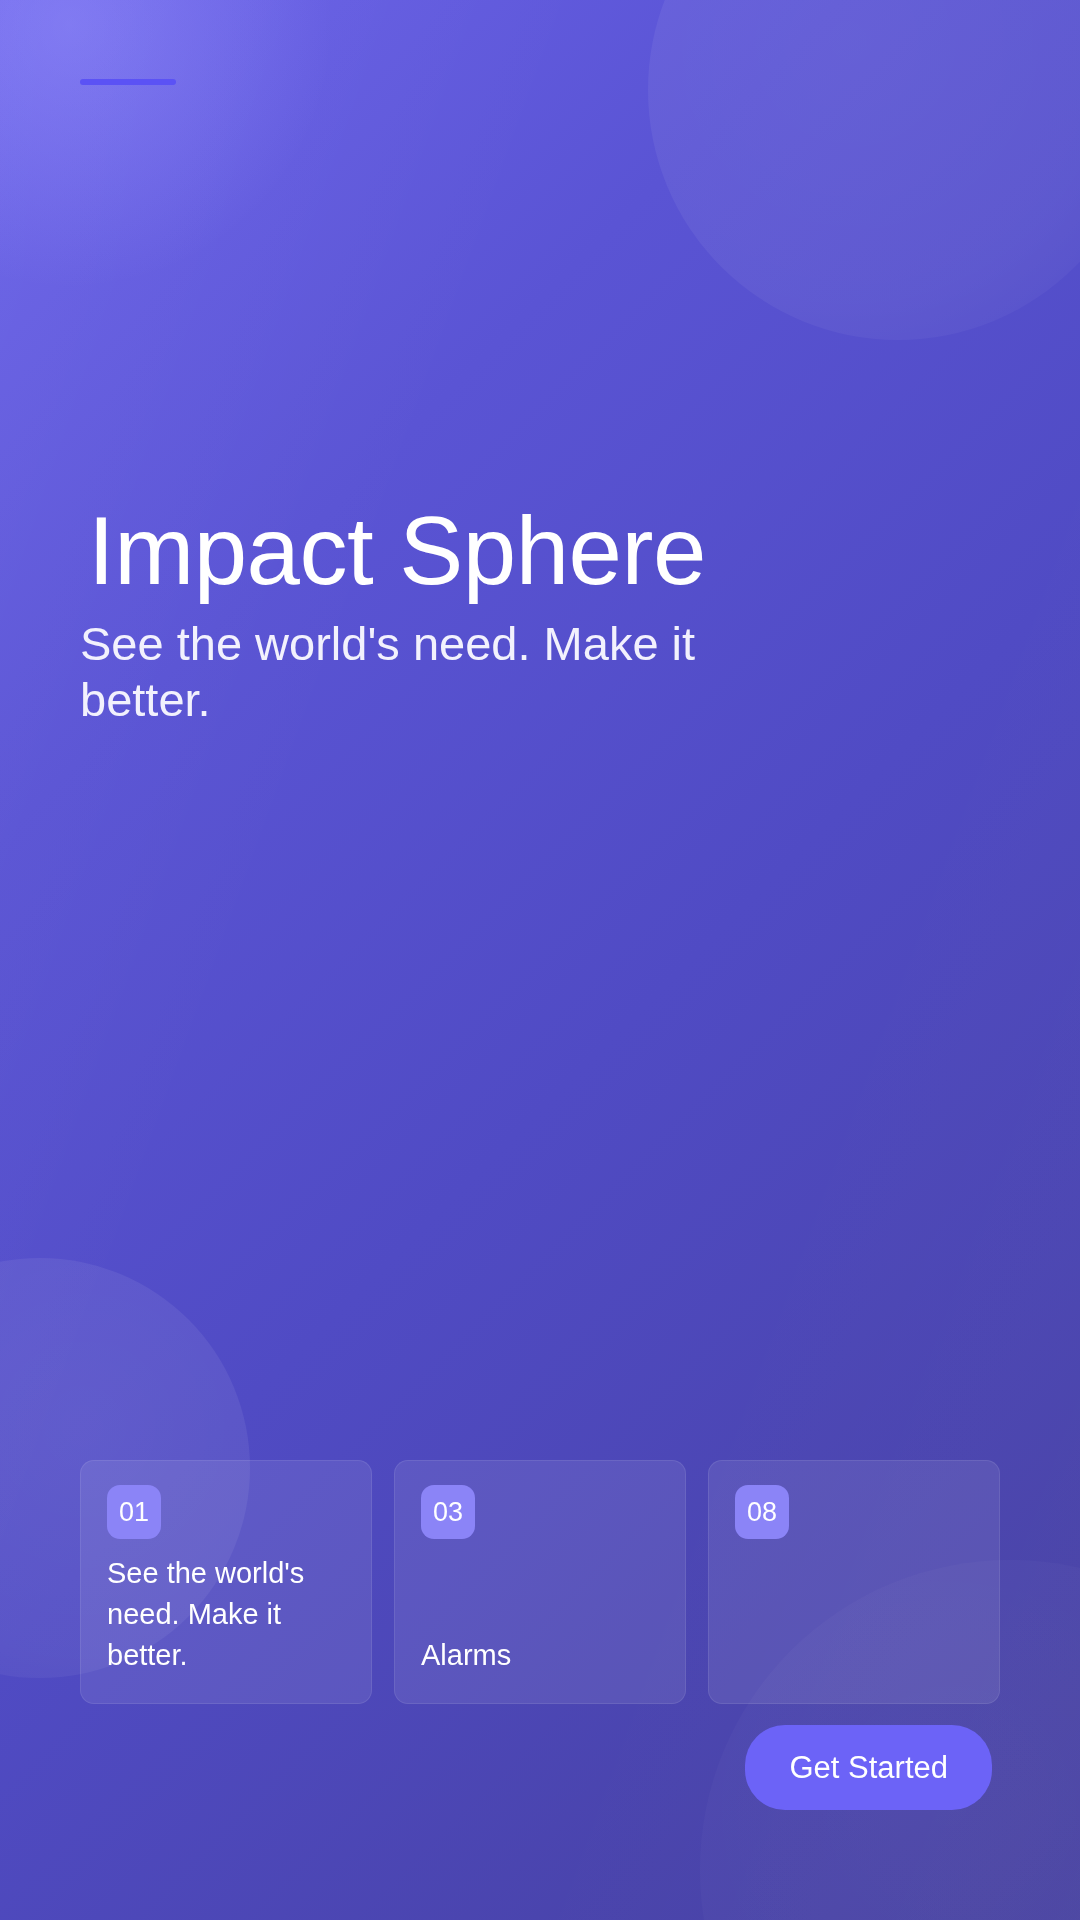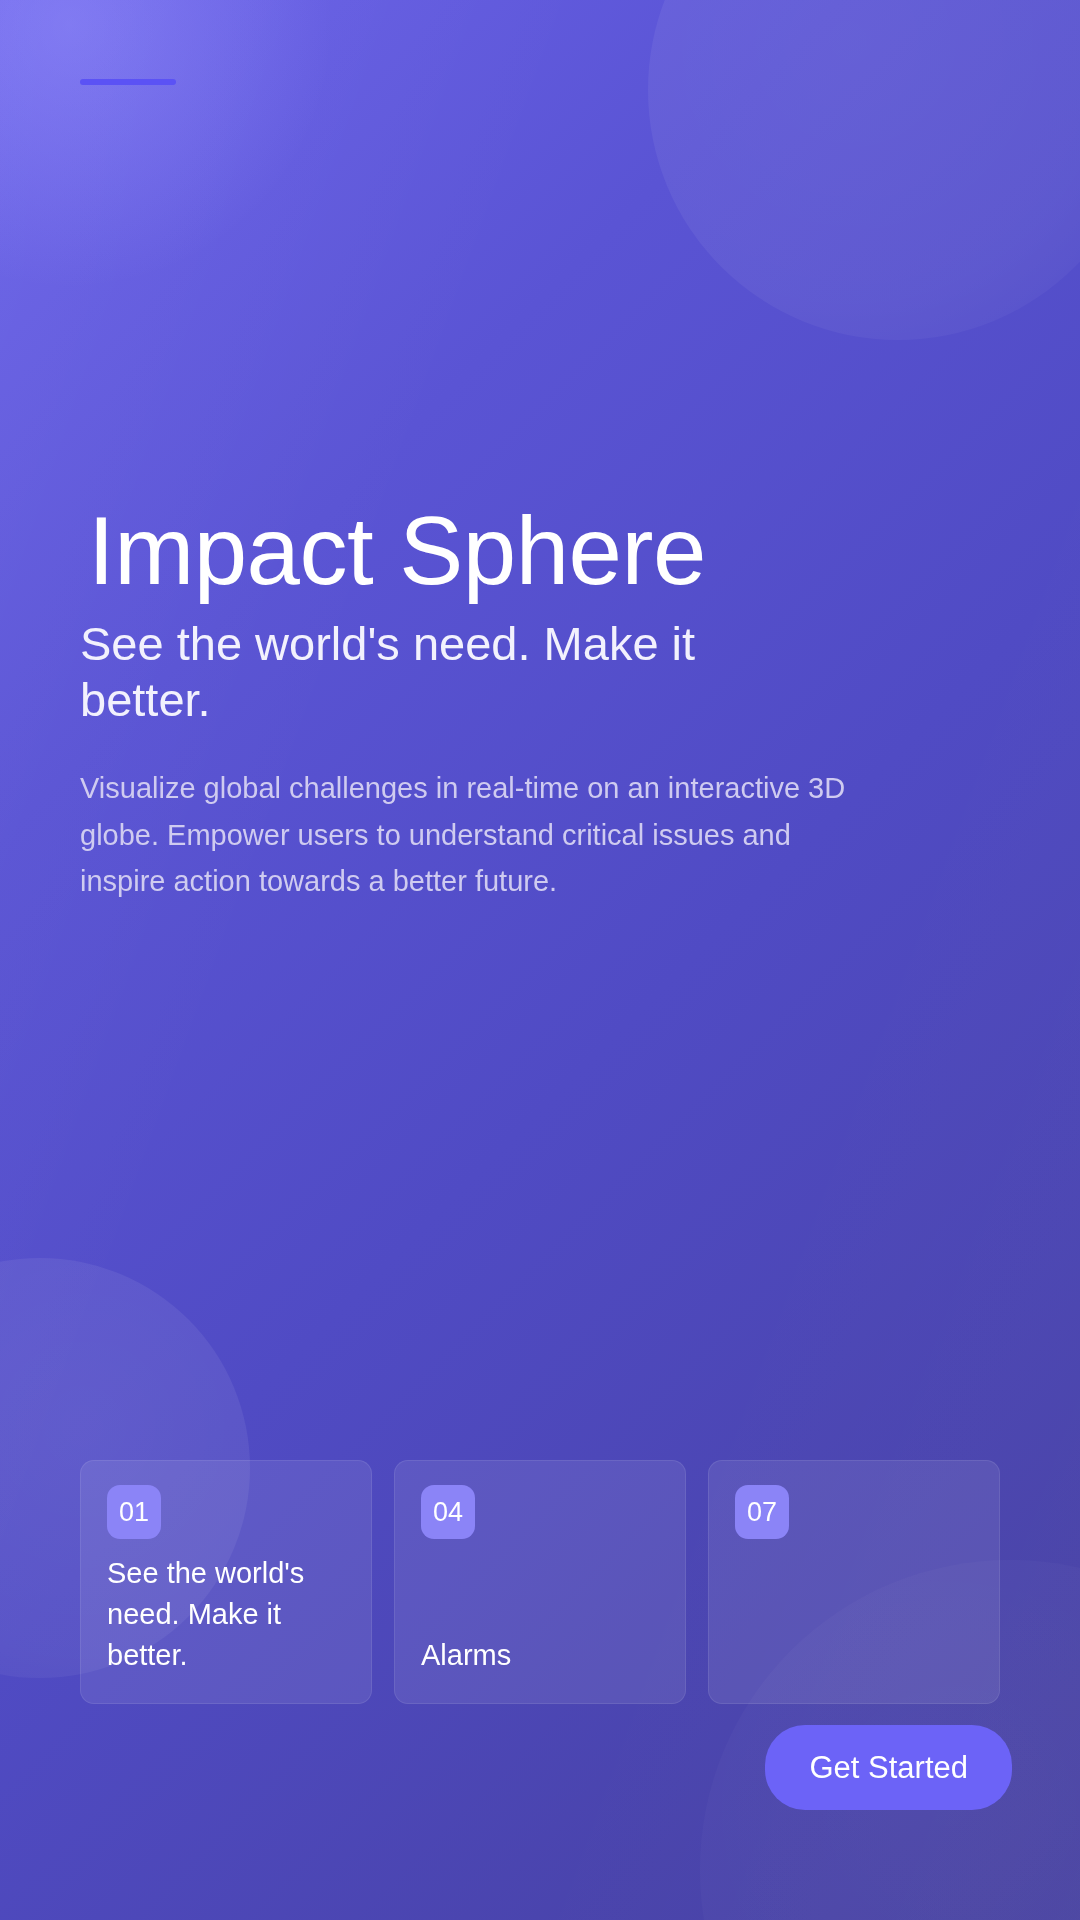--- a/index.html
+++ b/index.html
@@ -164,21 +164,21 @@
     font-size: 29px;
     line-height: 1.42;
     color: #ffffff;
   }
   .card--first .card-label { margin-top: 14px; }
 
   
   .cta-row {
     position: absolute;
     left: 80px;
-    right: 68px;
+    right: 88px;
     top: 1725px;
     display: flex;
     justify-content: flex-end;
   }
   .cta-button {
     appearance: none;
     border: none;
     outline: none;
     background: #6c63f7;
     color: #ffffff;
@@ -199,39 +199,38 @@
   <div class="blob blob-top-right"></div>
   <div class="blob blob-bottom-left"></div>
   <div class="blob blob-bottom-right"></div>
   <div class="sheen"></div>
 
   <div class="accent-bar"></div>
 
   <div class="hero">
     <h1 class="hero-title">Impact Sphere</h1>
     <p class="hero-subtitle">See the world's need. Make it better.</p>
-    <p class="hero-body">Visualize global challenges in real-time on an interactive 3D globe. Empower users to understand critical issues and inspire action towards a better future.</p>
   </div>
 
   <div class="cards">
 
     <div class="card card--first">
       <div class="card-badge">01</div>
 
       <div class="card-label">See the world's need. Make it better.</div>
     </div>
 
     <div class="card">
-      <div class="card-badge">04</div>
+      <div class="card-badge">03</div>
       <div class="card-spacer"></div>
       <div class="card-label">Alarms</div>
     </div>
 
     <div class="card">
-      <div class="card-badge">07</div>
+      <div class="card-badge">08</div>
       <div class="card-spacer"></div>
     </div>
 
   </div>
 
   <div class="cta-row">
     <button class="cta-button">Get Started</button>
   </div>
 
 </div>

